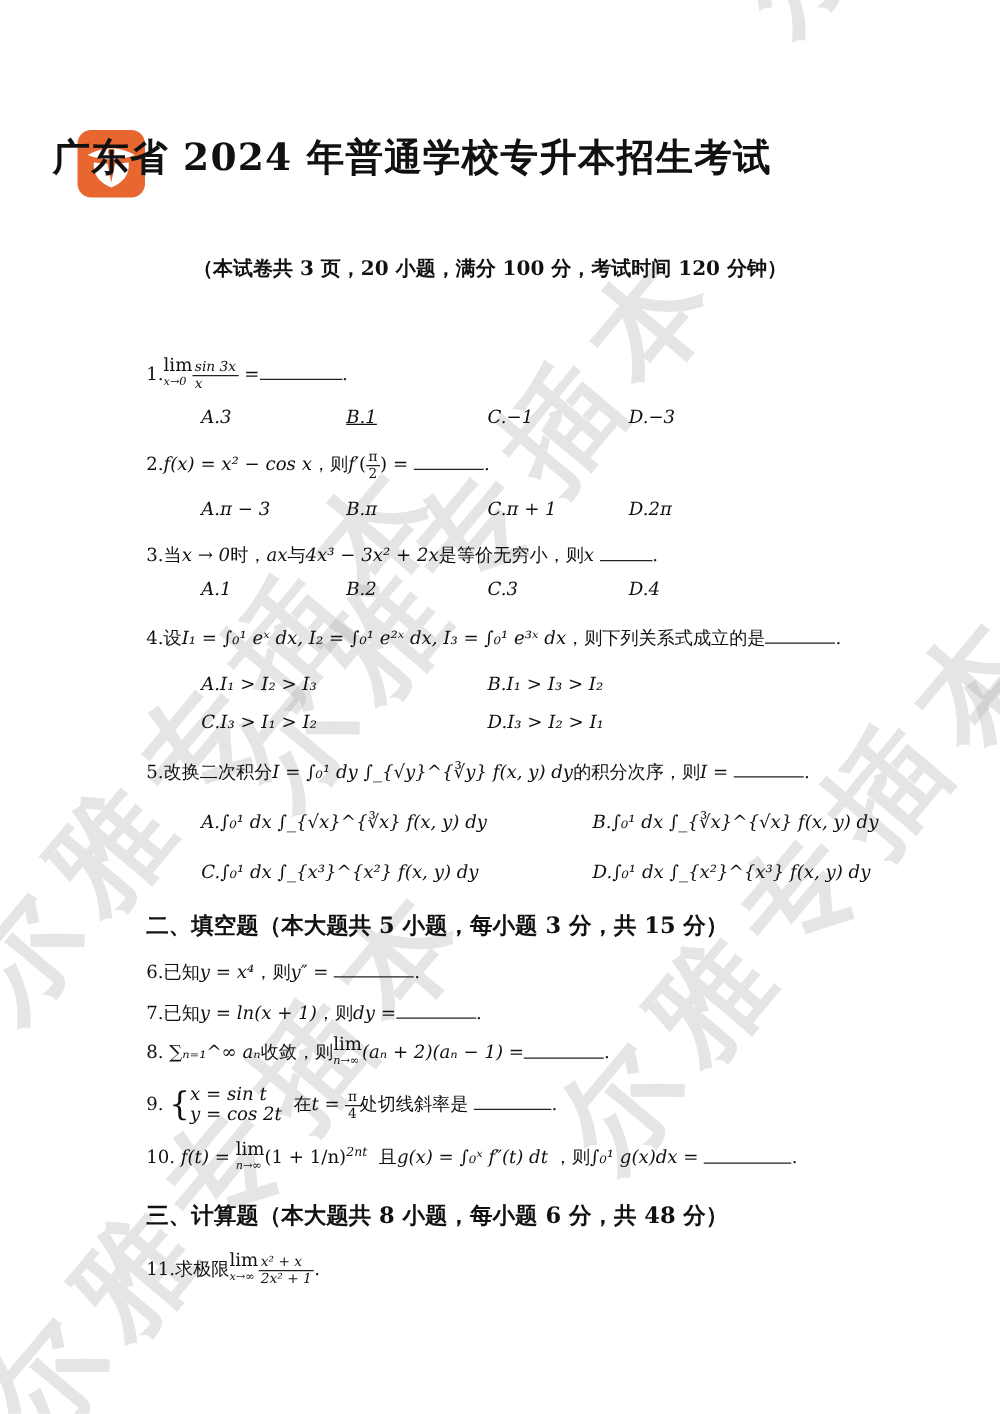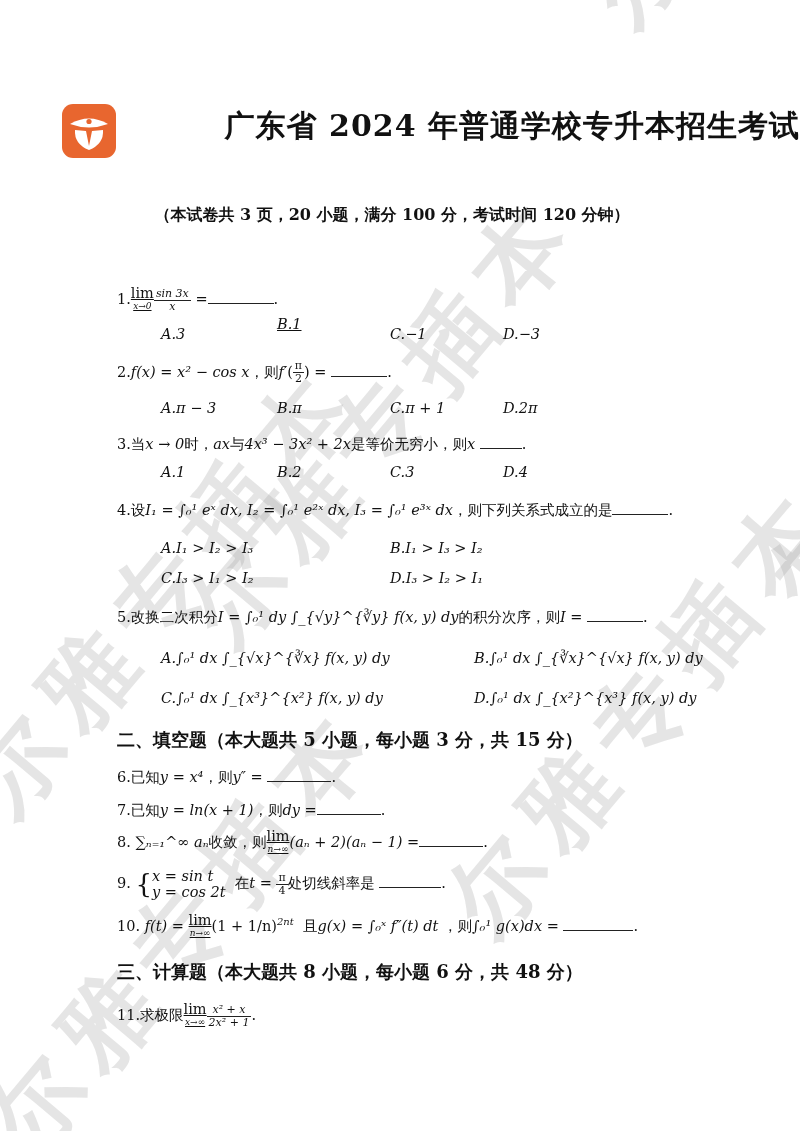--- a/index.html
+++ b/index.html
@@ -14,45 +14,45 @@
     white-space: nowrap; transform-origin: left top; pointer-events: none; z-index: 0;
     letter-spacing: 18px;
   }
   .content { position: absolute; left: 0; top: 0; width: 800px; height: 1131px; z-index: 1; }
   .logo {
     position: absolute; left: 62px; top: 104px; width: 54px; height: 54px;
     background: #e8662f; border-radius: 11px;
   }
   .logo svg { width: 54px; height: 54px; display: block; }
   .title {
-    position: absolute; left: 0; width: 800px; text-align: right; top: 106px;
+    position: absolute; left: 0; width: 800px; text-align: left; top: 106px;
     font-size: 30px; font-weight: bold; letter-spacing: 1px;
     font-family: "DejaVu Serif", serif;
   }
   .title-main { padding-left: 42px; }
   .subtitle {
     position: absolute; top: 152px; width: 800px; text-align: center;
     font-size: 30px; font-weight: bold; padding-left: 0;
   }
   .exam-info {
     position: absolute; top: 205px; width: 784px; text-align: center;
     font-size: 16px; font-weight: bold;
   }
   .section-head {
     position: absolute; left: 117px; font-size: 18px; font-weight: bold;
   }
   .q { position: absolute; left: 117px; font-size: 14.5px; white-space: nowrap; }
   .opt { position: absolute; font-size: 14.5px; font-style: italic; white-space: nowrap; margin-left: 44px; }
   .blank { display: inline-block; border-bottom: 1px solid #222; height: 14px; vertical-align: baseline; }
   .it { font-style: italic; }
   .small { font-size: 10px; }
-  .frac { display: inline-block; vertical-align: middle; text-align: center; font-size: 11px; line-height: 12px; }
+  .frac { display: inline-block; vertical-align: middle; font-size: 11px; line-height: 12px; }
   .frac .n { display: block; border-bottom: 1px solid #222; padding: 0 2px; }
   .frac .d { display: block; padding: 0 2px; }
-  .lim { display: inline-block; text-align: center; vertical-align: middle; line-height: 13px; text-decoration: underline; }
+  .lim { display: inline-block; text-align: left; vertical-align: middle; line-height: 13px; }
   .lim .l { display: block; font-size: 14.5px; }
   .lim .s { display: block; font-size: 9px; font-style: italic; }
 </style>
 </head>
 <body>
 
 <div class="watermark" style="left:560px; top:-30px; transform: rotate(-50deg);">尔雅专插本</div>
 <div class="watermark" style="left:160px; top:590px; transform: rotate(-50deg);">尔雅专插本</div>
 <div class="watermark" style="left:420px; top:880px; transform: rotate(-50deg);">尔雅专插本</div>
 <div class="watermark" style="left:-40px; top:1100px; transform: rotate(-50deg);">尔雅专插本</div>
@@ -70,21 +70,21 @@
   </div>
 
   <div class="title"><span class="title-main">广东省 2024 年普通学校专升本招生考试</span></div>
   <div class="exam-info">（本试卷共 3 页，20 小题，满分 100 分，考试时间 120 分钟）</div>
 
 
   <div class="q" style="top:287px;">
     <span>1.</span><span class="lim"><span class="l">lim</span><span class="s">x→0</span></span><span class="frac it"><span class="n">sin 3x</span><span class="d">x</span></span><span> =</span><span class="blank" style="width:66px;"></span>.
   </div>
   <div class="opt" style="left:117px; top:326px;">A.3</div>
-  <div class="opt" style="left:233px; top:316px;text-decoration:underline;">B.1</div>
+  <div class="opt" style="left:233px; top:326px;text-decoration:underline;">B.1</div>
   <div class="opt" style="left:346px; top:326px;">C.−1</div>
   <div class="opt" style="left:459px; top:326px;">D.−3</div>
 
   <div class="q" style="top:360px;">
     <span>2.</span><span class="it">f(x) = x² − cos x</span><span>，则</span><span class="it">f′</span>(<span class="frac"><span class="n">π</span><span class="d">2</span></span>)<span> = </span><span class="blank" style="width:56px;"></span>.
   </div>
   <div class="opt" style="left:117px; top:400px;">A.π − 3</div>
   <div class="opt" style="left:233px; top:400px;">B.π</div>
   <div class="opt" style="left:346px; top:400px;">C.π + 1</div>
   <div class="opt" style="left:459px; top:400px;">D.2π</div>

